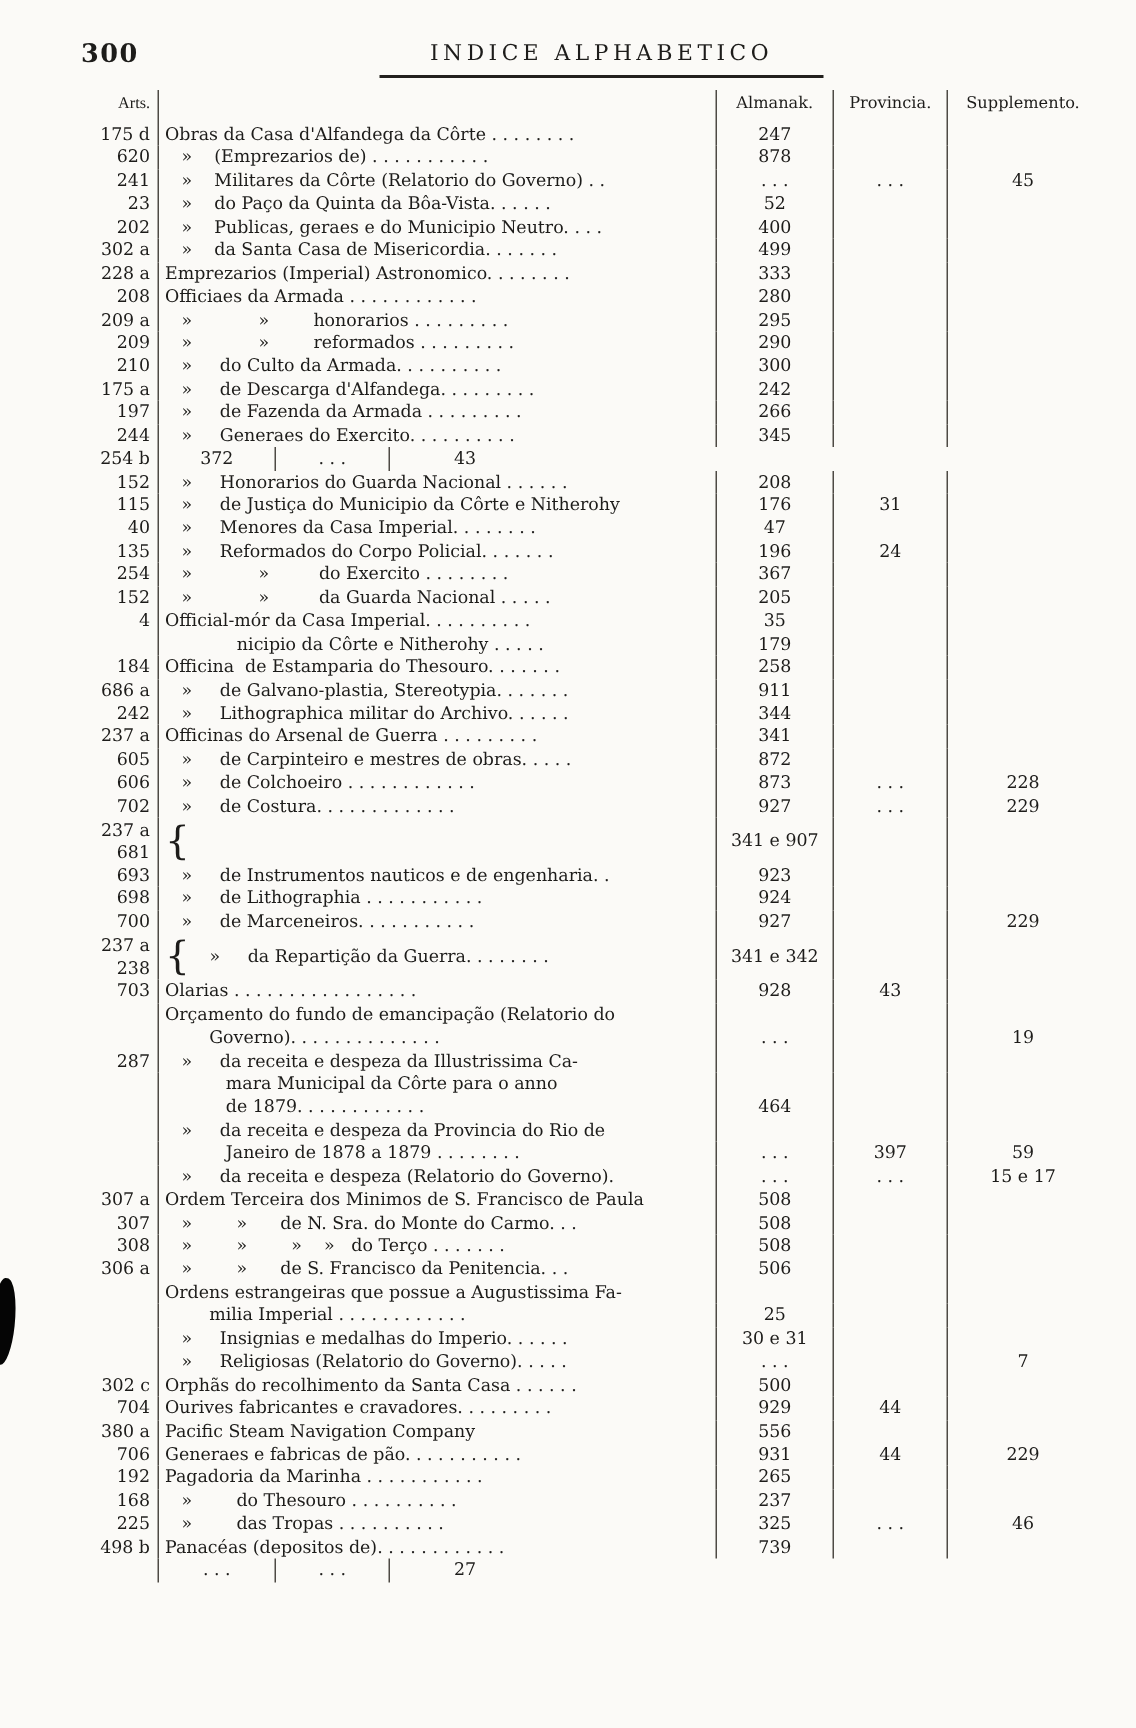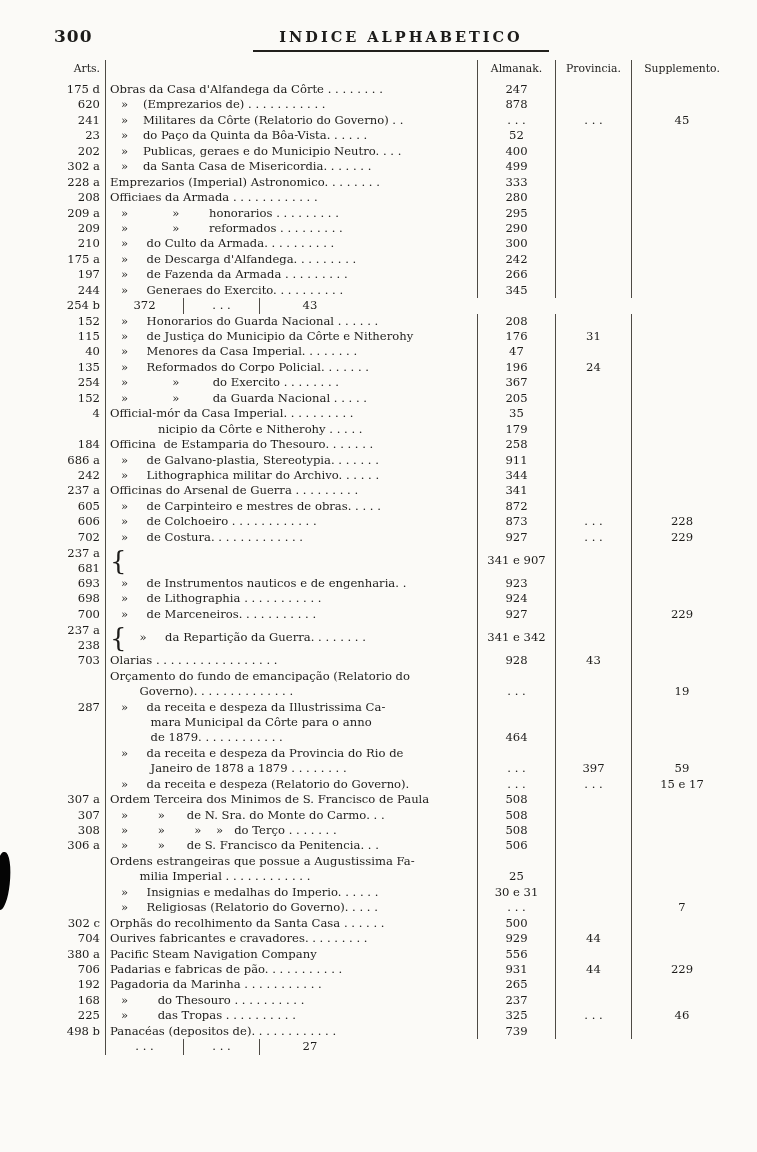--- a/index.html
+++ b/index.html
@@ -3,30 +3,30 @@
 <meta charset="utf-8">
 <style>
   html,body{margin:0;padding:0;}
   body{
     width:757px;height:1152px;position:relative;overflow:hidden;
     background:#fbfaf7;color:#1d1c1a;
     font-family:"DejaVu Serif","Liberation Serif",serif;
   }
   .page-number{position:absolute;left:54px;top:26px;font-size:17px;font-weight:bold;letter-spacing:1px;}
   .page-title{position:absolute;left:253px;top:28px;width:296px;text-align:center;
-    font-size:14.5px;font-weight:bold;letter-spacing:3px;white-space:nowrap;}
+    font-size:14.5px;font-weight:normal;letter-spacing:3px;white-space:nowrap;}
   .title-rule{position:absolute;left:253px;top:50px;width:296px;height:2px;background:#22201d;}
   .index-table{position:absolute;left:52px;top:60px;width:684px;font-size:11.6px;}
   .hdr{display:flex;height:22px;line-height:14px;font-size:10.8px;}
   .c-art{width:54px;box-sizing:border-box;text-align:right;padding-right:5px;border-right:1px solid #4e4a45;}
   .c-text{width:372px;box-sizing:border-box;padding-left:4px;border-right:1px solid #4e4a45;white-space:pre;overflow:hidden;}
   .c-alm{width:78px;box-sizing:border-box;text-align:center;border-right:1px solid #4e4a45;}
   .c-prov{width:76px;box-sizing:border-box;text-align:center;border-right:1px solid #4e4a45;}
   .c-supp{width:100px;box-sizing:border-box;text-align:center;}
-  .hdr .c-art{padding-top:2px;}
+  .hdr .c-art{padding-top:2px;font-family:Liberation Serif, serif;}
   .hdr .c-alm,.hdr .c-prov,.hdr .c-supp,.hdr .c-text{padding-top:2px;}
   .row{display:flex;height:15.45px;line-height:15.45px;}
   .row.tall{height:30.9px;}
   .tall .c-art{display:flex;flex-direction:column;justify-content:space-between;line-height:14px;padding-top:1px;padding-bottom:1px;}
   .tall .c-text{display:flex;align-items:center;}
   .tall .c-alm,.tall .c-prov,.tall .c-supp{display:flex;align-items:center;justify-content:center;}
   .entry-text{white-space:pre;}
   .brace{font-size:26px;line-height:26px;margin-right:2px;font-weight:normal;}
   .art-line{display:block;}
   .ink-smudge{position:absolute;left:-5px;top:852px;width:15px;height:58px;background:#050505;
@@ -434,21 +434,21 @@
       </div>
       <div class="row">
         <div class="c-art">380 a</div>
         <div class="c-text"><div class="entry-text">Pacific Steam Navigation Company</div></div>
         <div class="c-alm">556</div>
         <div class="c-prov"></div>
         <div class="c-supp"></div>
       </div>
       <div class="row">
         <div class="c-art">706</div>
-        <div class="c-text"><div class="entry-text">Padarias e fabricas de pão. . . . . . . . . . .</div></div>
+        <div class="c-text"><div class="entry-text">Generaes e fabricas de pão. . . . . . . . . . .</div></div>
         <div class="c-alm">931</div>
         <div class="c-prov">44</div>
         <div class="c-supp">229</div>
       </div>
       <div class="row">
         <div class="c-art">192</div>
         <div class="c-text"><div class="entry-text">Pagadoria da Marinha . . . . . . . . . . .</div></div>
         <div class="c-alm">265</div>
         <div class="c-prov"></div>
         <div class="c-supp"></div>

